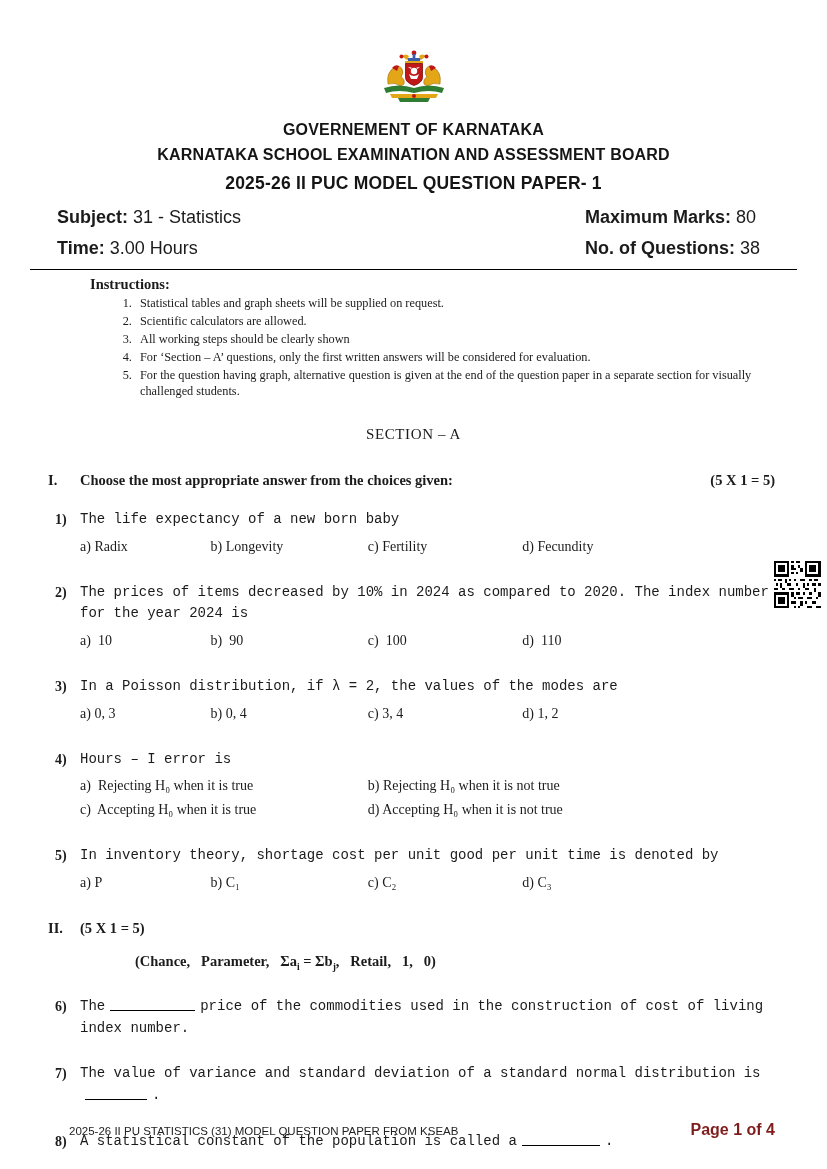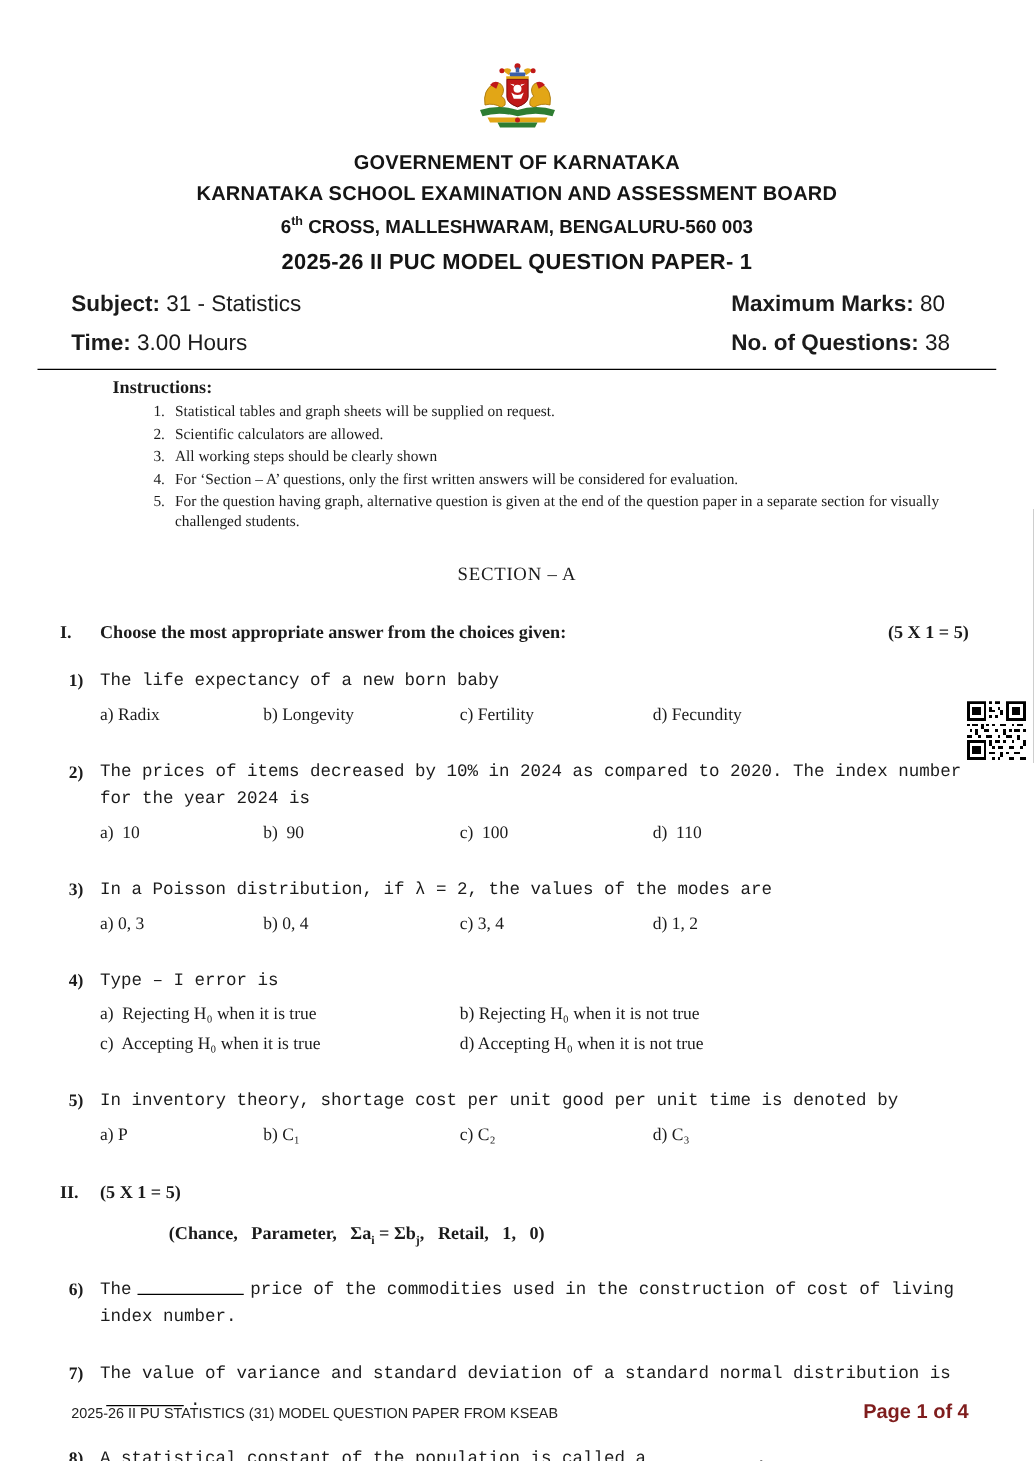--- a/index.html
+++ b/index.html
@@ -46,21 +46,21 @@
   .opts2 { display:grid; grid-template-columns:41% 59%; margin:8px 0 0 25px; font-size:14px; white-space:pre; row-gap:8px; }
   .fillgap { margin-top:24px; }
   .blank { display:inline-block; border-bottom:1.2px solid #000; height:13px; margin:0 5px -1px 5px; }
   .b85 { width:85px; } .b62 { width:62px; } .b78 { width:78px; } .b50 { width:50px; } .b80 { width:80px; }
   .bracket { margin:16px 0 0 80px; font-weight:700; font-size:14.5px; white-space:pre-wrap; }
   .bracket sub, .opts sub { font-size:9.5px; }
   
   .qr { position:absolute; left:772px; top:561px; width:50px; height:47px; }
   
   .footer {
-    position:absolute; left:57px; right:52px; bottom:30px;
+    position:absolute; left:69px; right:52px; bottom:30px;
     display:flex; justify-content:space-between; align-items:baseline;
     font-family:"Liberation Sans","DejaVu Sans",sans-serif; font-size:11.5px; color:#222;
   }
   .footer-right { font-weight:700; font-size:16px; color:#7f1d1d; }
 </style>
 </head>
 <body>
 
 <div class="page">
 
@@ -91,21 +91,20 @@
         <path d="M58 18 q-3 -4 -7 -2 l2 5z" fill="#c01818"></path>
 
         <path d="M6 38 q15 -5 30 0 q15 -5 30 0 l-2 5 q-13 -4 -28 0 q-15 -4 -28 0z" fill="#2e7d32"></path>
         <path d="M12 44 h48 l-2 4 h-44 z" fill="#e2a616"></path>
         <path d="M20 48 h32 l-2 4 h-28 z" fill="#2e7d32"></path>
         <circle cx="36" cy="46" r="2" fill="#c01818"></circle>
       </svg>
     </span>
     <div class="h-sans h-govt">GOVERNEMENT OF KARNATAKA</div>
     <div class="h-sans h-board">KARNATAKA SCHOOL EXAMINATION AND ASSESSMENT BOARD</div>
-    <div class="h-sans h-addr"><span>6</span><sup>th</sup><span> CROSS, MALLESHWARAM, BENGALURU-560 003</span></div>
     <div class="h-sans h-title">2025-26 II PUC MODEL QUESTION PAPER- 1</div>
   </div>
 
   <div class="meta">
     <div class="meta-row">
       <div>
         <span class="meta-label">Subject:</span><span class="meta-value">31 - Statistics</span>
       </div>
       <div class="meta-right">
         <span class="meta-label">Maximum Marks:</span><span class="meta-value">80</span>
@@ -179,21 +178,21 @@
         <span>a) 0, 3</span>
         <span>b) 0, 4</span>
         <span>c) 3, 4</span>
         <span>d) 1, 2</span>
       </div>
     </div>
 
     <div class="q q-gap">
       <div class="q-line">
         <span class="q-num">4)</span>
-        <span class="q-text">Type – I error is</span>
+        <span class="q-text">Hours – I error is</span>
       </div>
       <div class="opts2">
         <span>a)  Rejecting H₀ when it is true</span>
         <span>b) Rejecting H₀ when it is not true</span>
         <span>c)  Accepting H₀ when it is true</span>
         <span>d) Accepting H₀ when it is not true</span>
       </div>
     </div>
 
     <div class="q q-gap">

